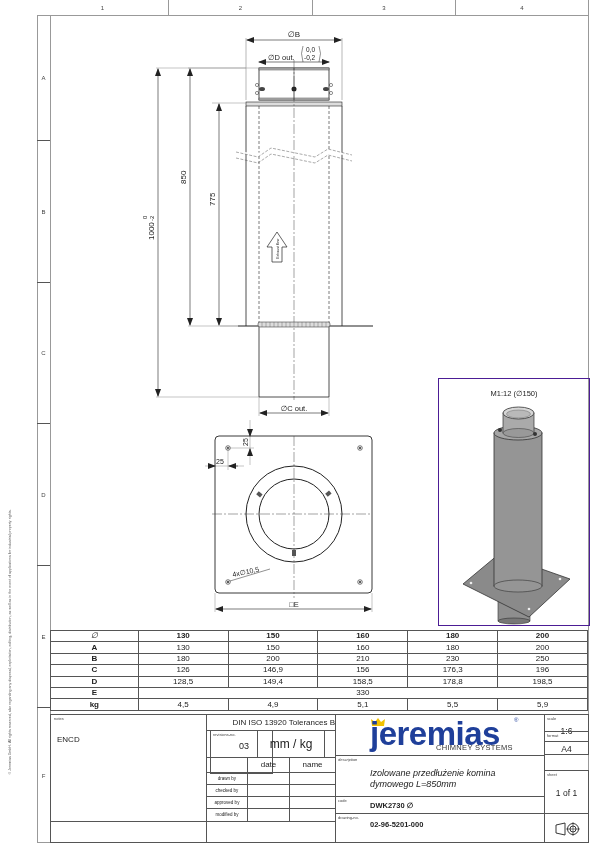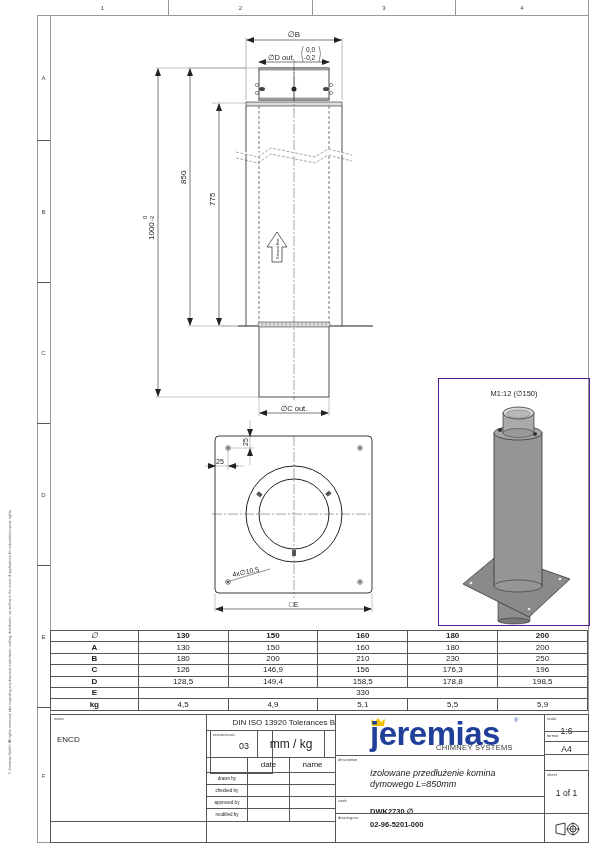--- a/index.html
+++ b/index.html
@@ -316,21 +316,21 @@
     <span style="position:absolute;left:100px;top:20px;font-size:7.5px;color:#333;letter-spacing:0.3px;margin-top:8px;">CHIMNEY SYSTEMS</span>
   </div>
 
   <div class="tb" style="left:335px;top:755px;width:210px;height:42px;font-style:italic;">
     <span class="tiny" style="left:2px;top:1px;">description</span>
     <span style="position:absolute;left:34px;top:12px;font-size:9px;color:#222;">Izolowane przedłużenie komina</span>
     <span style="position:absolute;left:34px;top:23px;font-size:9px;color:#222;">dymowego L=850mm</span>
   </div>
   <div class="tb" style="left:335px;top:796px;width:210px;height:18px;">
     <span class="tiny" style="left:2px;top:1px;">code</span>
-    <span style="position:absolute;left:34px;top:4px;font-size:7.5px;font-weight:bold;margin-top:6px;">DWK2730 ∅</span>
+    <span style="position:absolute;left:34px;top:4px;font-size:7.5px;font-weight:bold;">DWK2730 ∅</span>
   </div>
   <div class="tb" style="left:335px;top:813px;width:210px;height:30px;">
     <span class="tiny" style="left:2px;top:1px;">drawing-no.</span>
     <span style="position:absolute;left:34px;top:6px;font-size:7.5px;font-weight:bold;">02-96-5201-000</span>
   </div>
 
   <div class="tb" style="left:544px;top:714px;width:45px;height:28px;padding-left:12px;">
     <span class="tiny" style="left:2px;top:1px;">scale</span>
     <span style="position:absolute;left:0;width:100%;text-align:center;top:11px;font-size:8.5px;">1:6</span>
   </div>

